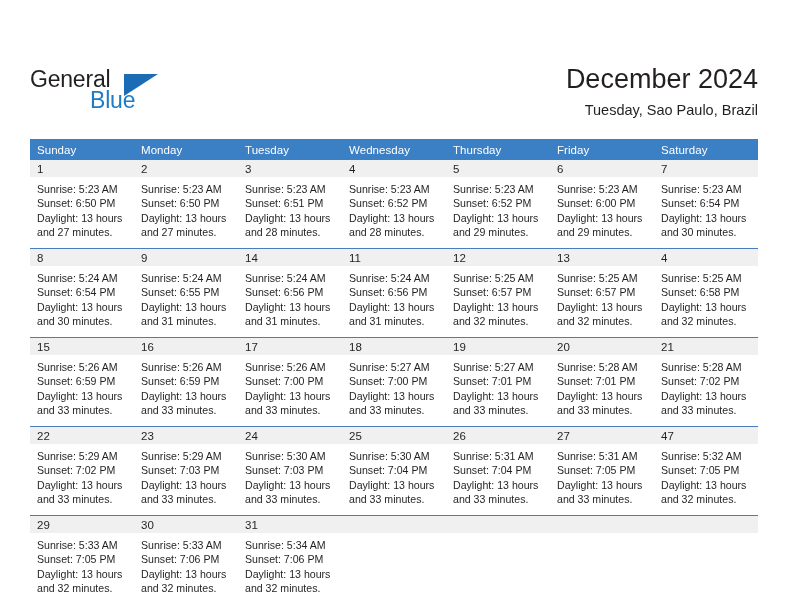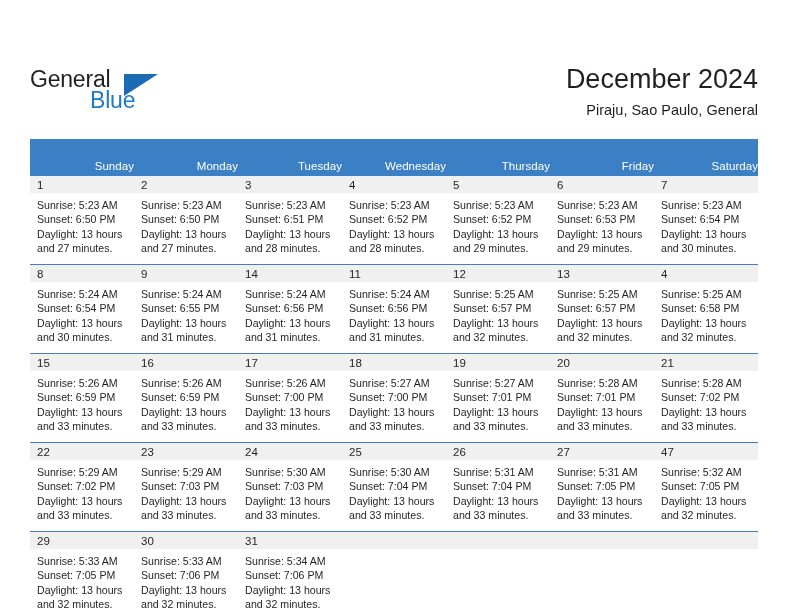--- a/index.html
+++ b/index.html
@@ -93,22 +93,22 @@
     top: 105px;
     width: 728px;
     border-collapse: collapse;
     table-layout: fixed;
   }
   .calendar th {
     background: #3b7fc4;
     color: #ffffff;
     font-size: 11.5px;
     font-weight: normal;
-    text-align: right;
-    padding: 20px 0 4px 7px;
+    text-align: left;
+    padding: 4px 0 4px 7px;
     height: 13px;
     border: none;
     letter-spacing: 0.05px;
   }
   .week-row td {
     vertical-align: top;
     padding: 0;
     border: none;
     border-top: 1px solid #4a7ebb;
     background: #ffffff;
@@ -152,21 +152,21 @@
   <div class="header">
 
     <div class="brand">
       <span class="brand-general">General</span>
       <span class="brand-tri"></span>
       <span class="brand-blue">Blue</span>
     </div>
 
     <div class="title-block">
       <div class="cal-title">December 2024</div>
-      <div class="cal-subtitle">Piraju, Sao Paulo, General</div>
+      <div class="cal-subtitle">Tuesday, Sao Paulo, Brazil</div>
     </div>
 
   </div>
 
   <table class="calendar">
     <thead>
       <tr>
         <th>Sunday</th>
         <th>Monday</th>
         <th>Tuesday</th>
@@ -232,21 +232,21 @@
               <div>Daylight: 13 hours</div>
               <div>and 29 minutes.</div>
             </div>
           </div>
         </td>
         <td>
           <div class="daycell">
             <div class="daynum-band">6</div>
             <div class="dayinfo">
               <div>Sunrise: 5:23 AM</div>
-              <div>Sunset: 6:53 PM</div>
+              <div>Sunset: 6:00 PM</div>
               <div>Daylight: 13 hours</div>
               <div>and 29 minutes.</div>
             </div>
           </div>
         </td>
         <td>
           <div class="daycell">
             <div class="daynum-band">7</div>
             <div class="dayinfo">
               <div>Sunrise: 5:23 AM</div>

